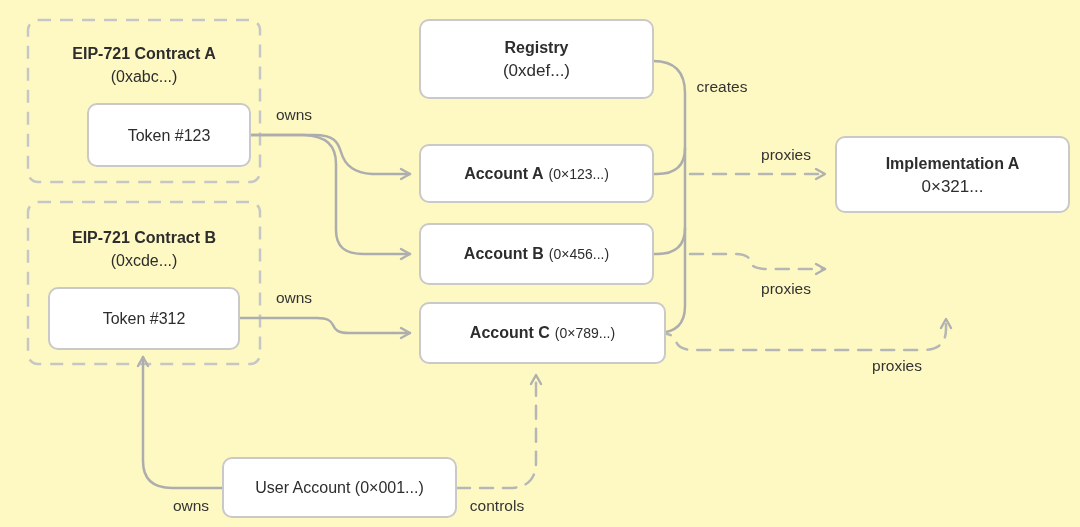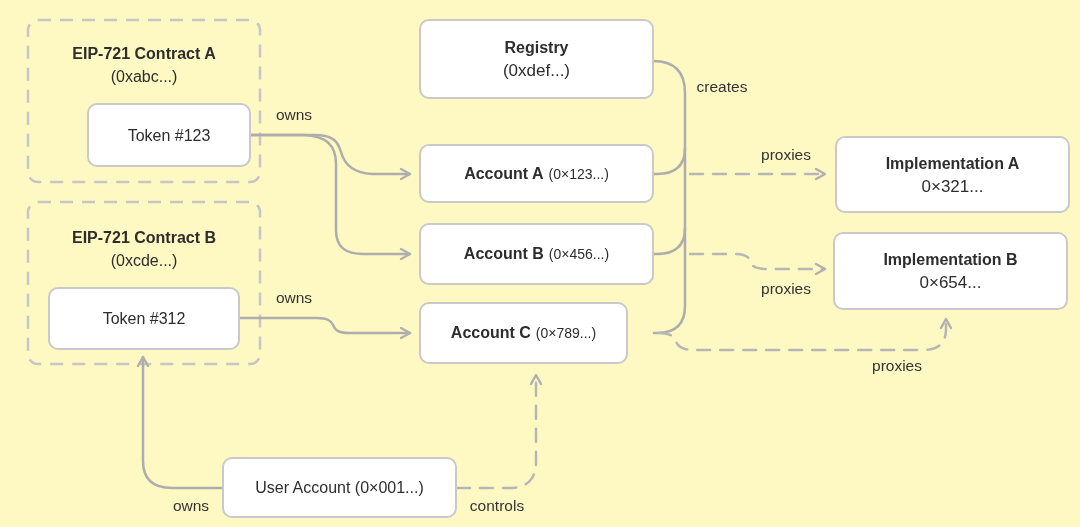--- a/index.html
+++ b/index.html
@@ -109,36 +109,32 @@
     </div>
   </div>
 
   <div class="node" style="left:419px;top:223px;width:235px;height:62px;">
     <div class="inline-label">
       <span class="title">Account B</span>
       <span class="addr">(0×456...)</span>
     </div>
   </div>
 
-  <div class="node" style="left:419px;top:302px;width:209px;height:62px;">
+  <div class="node" style="left:419px;top:302px;width:247px;height:62px;">
     <div class="inline-label">
       <span class="title">Account C</span>
       <span class="addr">(0×789...)</span>
     </div>
   </div>
 
   <div class="node" style="left:835px;top:136px;width:235px;height:77px;">
     <div class="title">Implementation A</div>
     <div class="addr">0×321...</div>
   </div>
 
-  <div class="node" style="left:833px;top:232px;width:235px;height:78px;">
-    <div class="title">Implementation B</div>
-    <div class="addr">0×654...</div>
-  </div>
 
   <div class="node" style="left:222px;top:457px;width:235px;height:61px;">
     <div>User Account (0×001...)</div>
   </div>
 
   <span class="edge-label" style="left:294px;top:106px;">owns</span>
   <span class="edge-label" style="left:294px;top:289px;">owns</span>
   <span class="edge-label" style="left:722px;top:78px;">creates</span>
   <span class="edge-label" style="left:786px;top:146px;">proxies</span>
   <span class="edge-label" style="left:786px;top:280px;">proxies</span>

